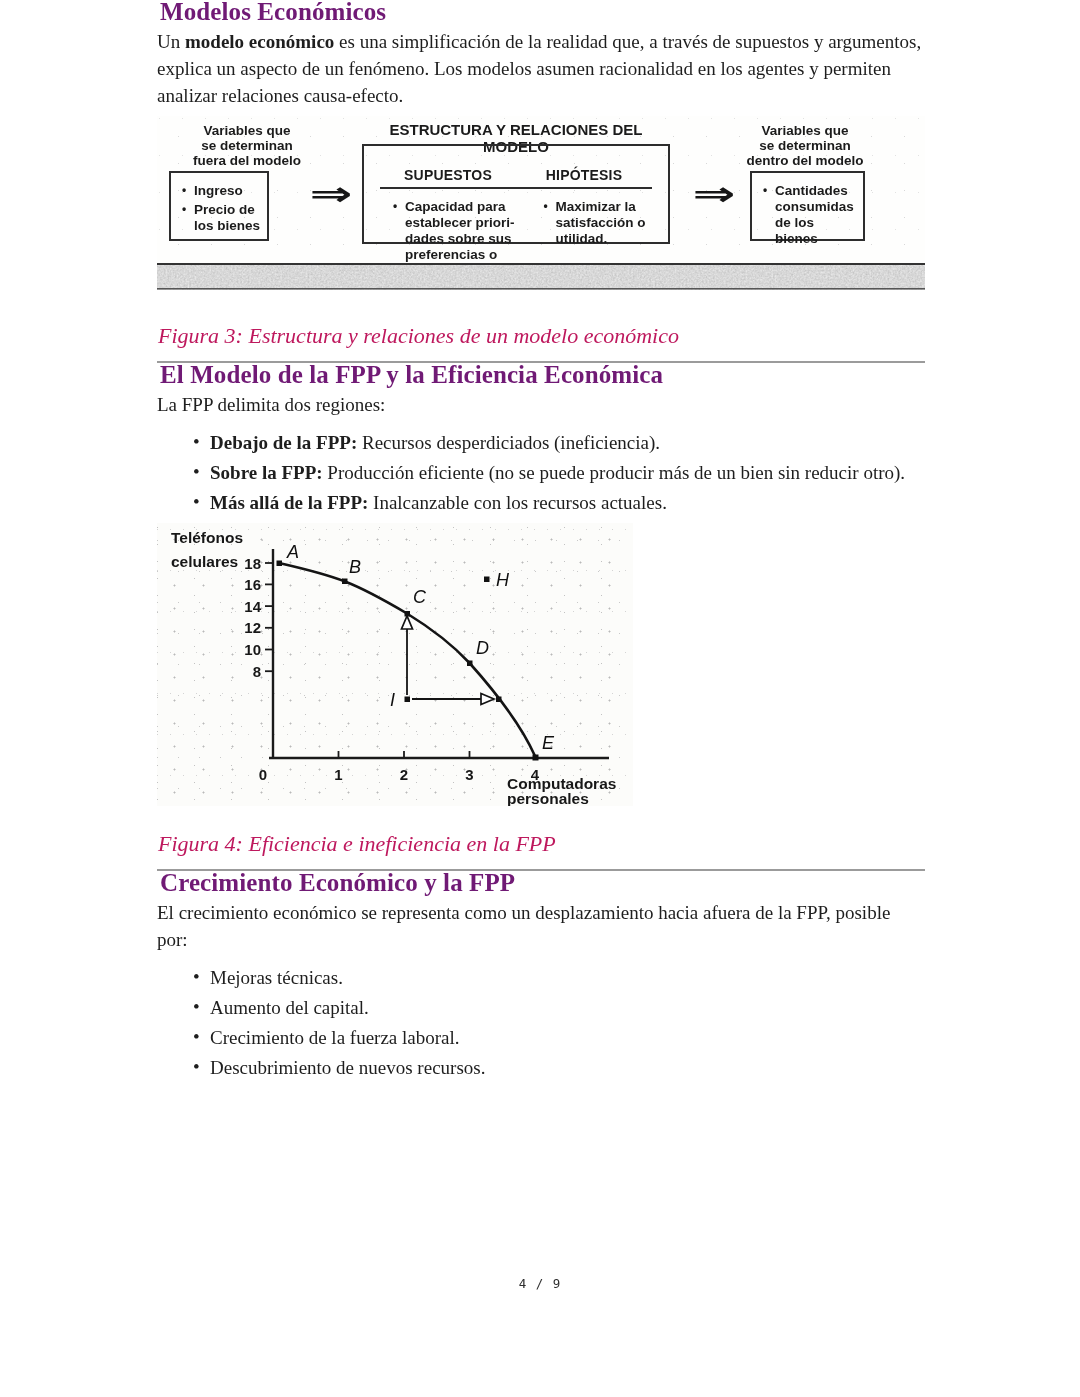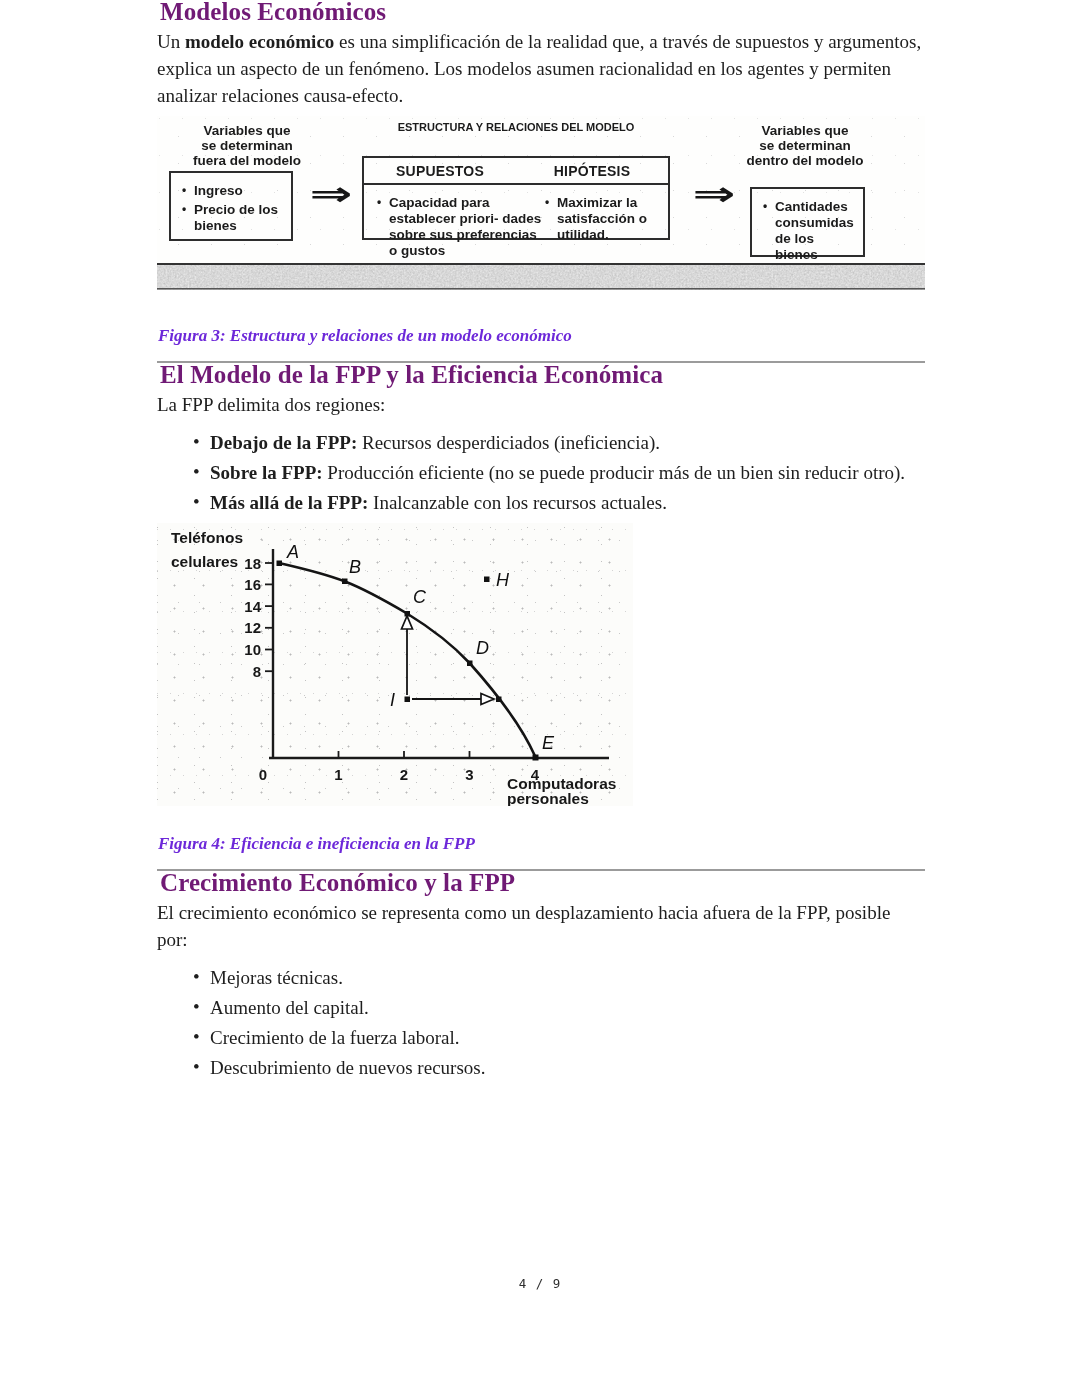--- a/index.html
+++ b/index.html
@@ -38,30 +38,30 @@
   }
   .f3-label { position:absolute; text-align:center; font-weight:700;
               font-size:13.5px; line-height:15px; }
   .f3-box { position:absolute; border:2px solid #2d2d2d; box-sizing:border-box;
             padding:7px 4px 4px 8px; background:transparent; }
   .f3-item { position:relative; font-weight:700; font-size:13.5px; line-height:16px;
              padding-left:15px; margin-top:3px; }
   .f3-item::before { content:"•"; position:absolute; left:3px; top:-1px; font-size:12px; }
   .f3-arrow { position:absolute; font-family:"DejaVu Sans", sans-serif; font-size:33px;
               font-weight:700; color:#161616; transform:scaleX(1.55); }
-  .f3-title { position:absolute; text-align:center; font-weight:700; font-size:11px; }
+  .f3-title { position:absolute; text-align:center; font-weight:700; font-size:15px; }
   .f3-hdr { display:flex; border-bottom:2px solid #2d2d2d; }
   .f3-hdr div { flex:1; text-align:center; font-weight:700; font-size:14px;
                 padding:5px 0 4px; letter-spacing:.2px; }
   .f3-cols { display:flex; padding:7px 4px 0 10px; }
   .f3-col1 { width:168px; } .f3-col2 { width:120px; }
   .noisebar { position:absolute; left:0; top:147px; width:768px; height:27px; }
 
-  .fig-caption { font-style:italic; font-size:17px; line-height:20px;
-                 color:#6d28d9; margin:36px 0 0 1px;font-weight:bold; }
+  .fig-caption { font-style:italic; font-size:22px; line-height:20px;
+                 color:#be185d; margin:36px 0 0 1px; }
   hr.rule { border:none; height:2px; background:#9b9b9b; margin:15px 0 0; }
 
   ul.blist { list-style:none; margin:11px 0 0; padding:0; font-size:19px; line-height:27px; }
   ul.blist li { position:relative; padding-left:53px; margin-top:3px; }
   ul.blist li::before { content:"•"; position:absolute; left:36px; top:-1px; }
 
   
   .fig4 { position:relative; margin-top:7px; width:476px; height:283px; }
   .fig4 svg { position:absolute; left:0; top:0; }
   .tick-label { font:700 15px "Liberation Sans", sans-serif; fill:#171717; }
@@ -80,29 +80,29 @@
 
     <h2 class="sec mt-first">Modelos Económicos</h2>
     <p class="body"><span>Un </span><strong>modelo económico</strong><span> es una simplificación de la realidad que, a través de supuestos y argumentos, explica un aspecto de un fenómeno. Los modelos asumen racionalidad en los agentes y permiten analizar relaciones causa-efecto.</span></p>
 
     <div class="fig3 speckle-light">
       <div class="f3-label" style="left:20px; top:7px; width:140px;">
         <div>Variables que</div>
         <div>se determinan</div>
         <div>fuera del modelo</div>
       </div>
-      <div class="f3-box" style="left:12px; top:55px; width:124px; height:70px;">
+      <div class="f3-box" style="left:12px; top:55px; width:100px; height:70px;">
         <div class="f3-item">Ingreso</div>
         <div class="f3-item">Precio de los bienes</div>
       </div>
 
       <div class="f3-arrow" style="left:146px; top:58px; width:56px; text-align:center;">⇒</div>
 
       <div class="f3-title" style="left:205px; top:5px; width:308px;">ESTRUCTURA Y RELACIONES DEL MODELO</div>
-      <div class="f3-box" style="left:205px; top:40px; width:308px; height:84px; padding:0;">
+      <div class="f3-box" style="left:205px; top:28px; width:308px; height:100px; padding:16px;">
         <div class="f3-hdr">
           <div>SUPUESTOS</div>
           <div>HIPÓTESIS</div>
         </div>
         <div class="f3-cols">
           <div class="f3-col1">
             <div class="f3-item">Capacidad para establecer priori- dades sobre sus preferencias o gustos</div>
           </div>
           <div class="f3-col2">
             <div class="f3-item">Maximizar la satisfacción o utilidad.</div>
@@ -110,21 +110,21 @@
         </div>
       </div>
 
       <div class="f3-arrow" style="left:528px; top:58px; width:58px; text-align:center;">⇒</div>
 
       <div class="f3-label" style="left:578px; top:7px; width:140px;">
         <div>Variables que</div>
         <div>se determinan</div>
         <div>dentro del modelo</div>
       </div>
-      <div class="f3-box" style="left:593px; top:71px; width:115px; height:70px;">
+      <div class="f3-box" style="left:593px; top:55px; width:115px; height:70px;">
         <div class="f3-item">Cantidades consumidas de los bienes</div>
       </div>
 
       <svg class="noisebar" width="768" height="27">
         <defs>
           <filter id="grain" x="0" y="0" width="100%" height="100%">
             <feTurbulence type="fractalNoise" baseFrequency="0.55" numOctaves="3" seed="7"></feTurbulence>
             <feColorMatrix type="saturate" values="0"></feColorMatrix>
             <feComponentTransfer>
               <feFuncR type="table" tableValues="0.45 0.92"></feFuncR>

